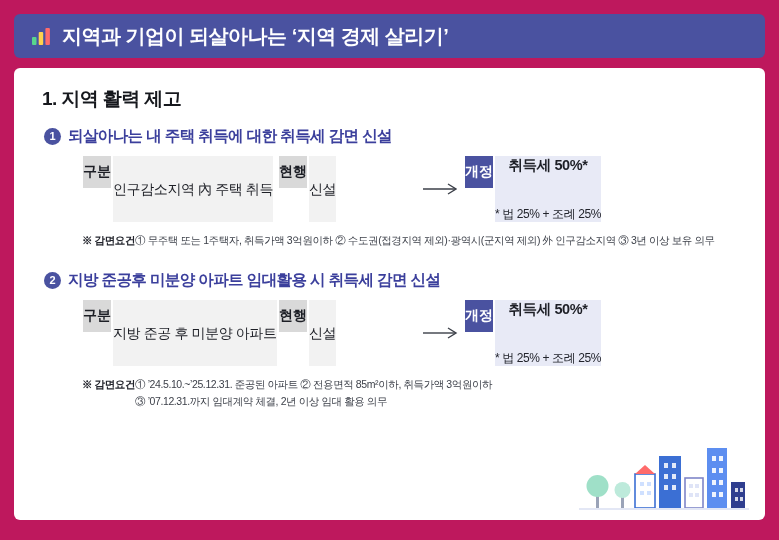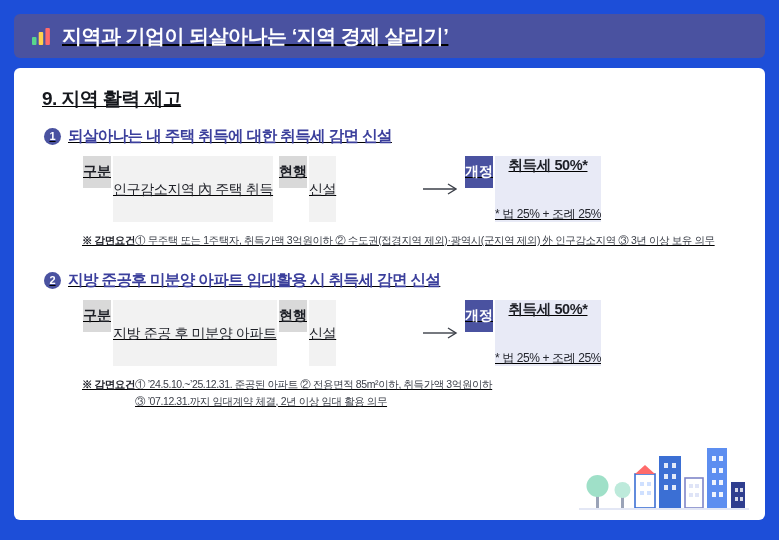--- a/index.html
+++ b/index.html
@@ -10,24 +10,23 @@
     width: 779px;
     height: 540px;
     background: #eef0f7;
     font-family: "Liberation Sans", sans-serif;
     overflow: hidden;
   }
   .slide {
     position: relative;
     width: 779px;
     height: 540px;
-    background: #1d4ed8;
+    background: #be185d;
     box-sizing: border-box;
     padding: 14px 14px 14px 14px;
-    text-decoration: underline;
   }
   .header {
     display: flex;
     align-items: center;
     gap: 10px;
     background: #4a52a0;
     border-radius: 6px;
     height: 44px;
     padding: 0 16px;
     box-sizing: border-box;
@@ -191,21 +190,21 @@
         <rect x="2" y="12" width="4.5" height="8" rx="1" fill="#58d68d"></rect>
         <rect x="8.7" y="7" width="4.5" height="13" rx="1" fill="#ffd24d"></rect>
         <rect x="15.4" y="3" width="4.5" height="17" rx="1" fill="#ff6b6b"></rect>
       </svg>
     </span>
     <span class="header-title">지역과 기업이 되살아나는 ‘지역 경제 살리기’</span>
   </div>
 
   <div class="body-card">
 
-    <h1 class="section-title">9. 지역 활력 제고</h1>
+    <h1 class="section-title">1. 지역 활력 제고</h1>
 
     <div class="item-head">
       <span class="circle-num">1</span>
       <span class="item-head-text">되살아나는 내 주택 취득에 대한 취득세 감면 신설</span>
     </div>
 
     <div class="table-wrap">
       <div class="tbl-left">
         <div class="col col-gubun">
           <div class="cell-head">구분</div>

